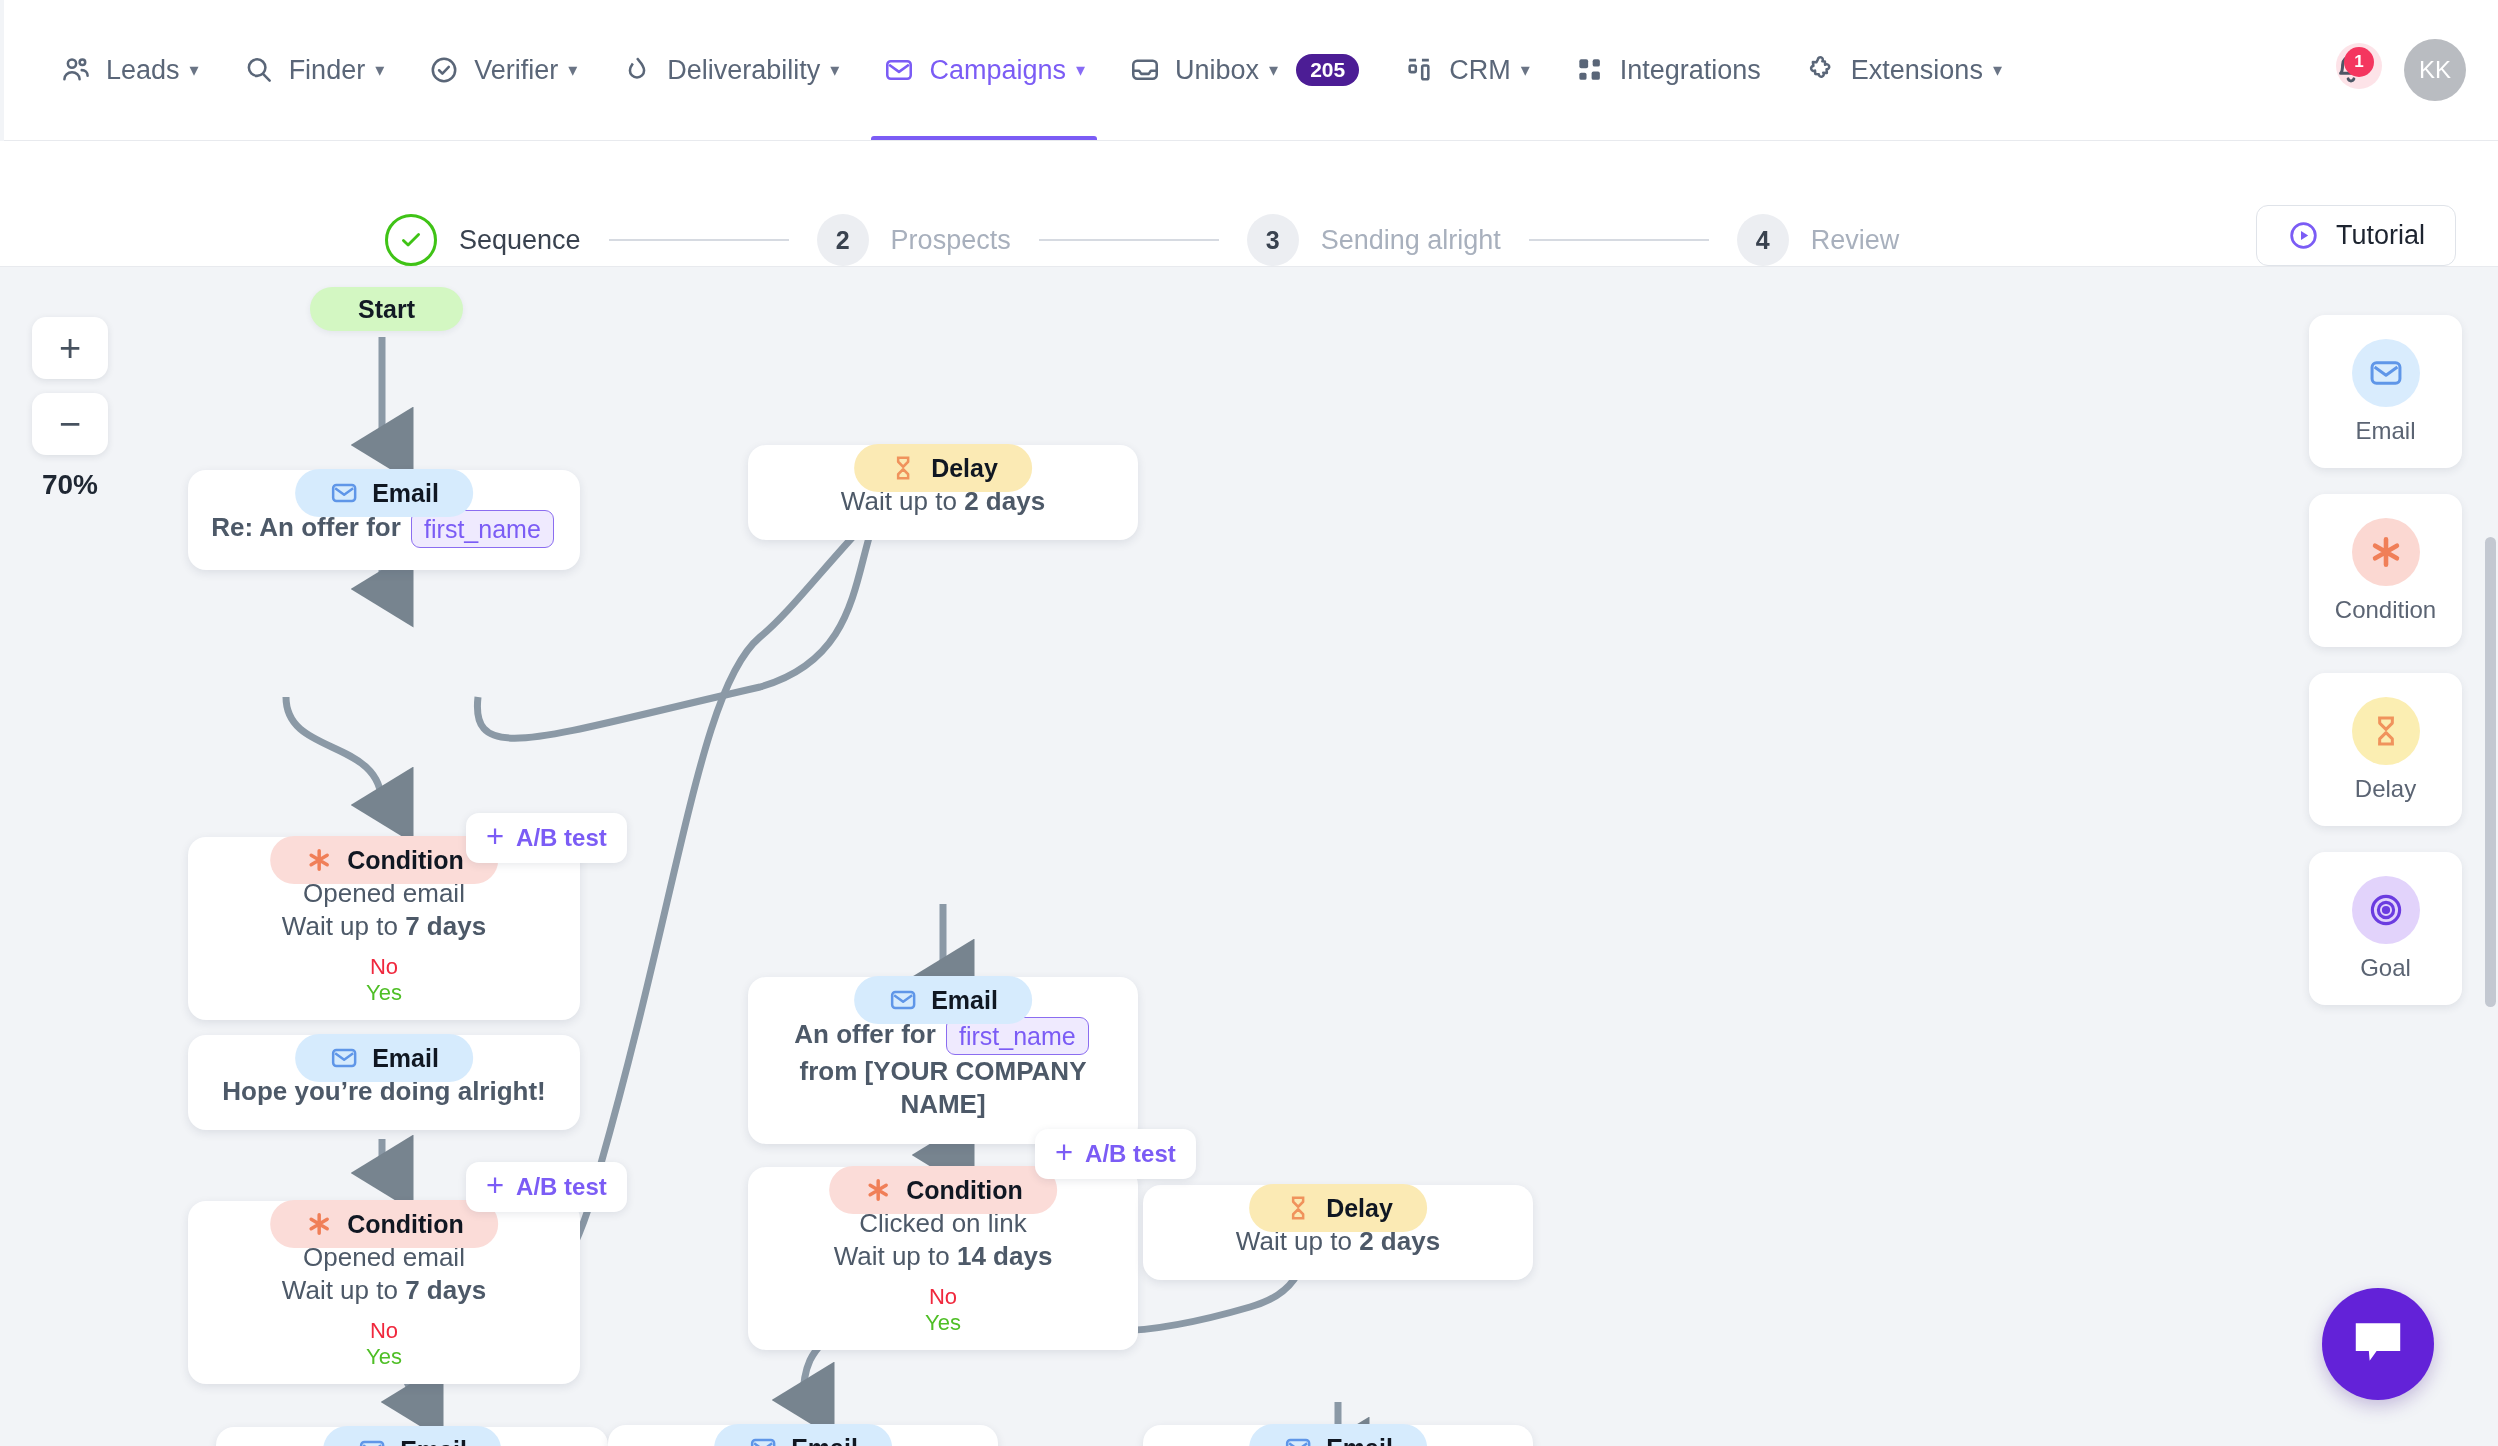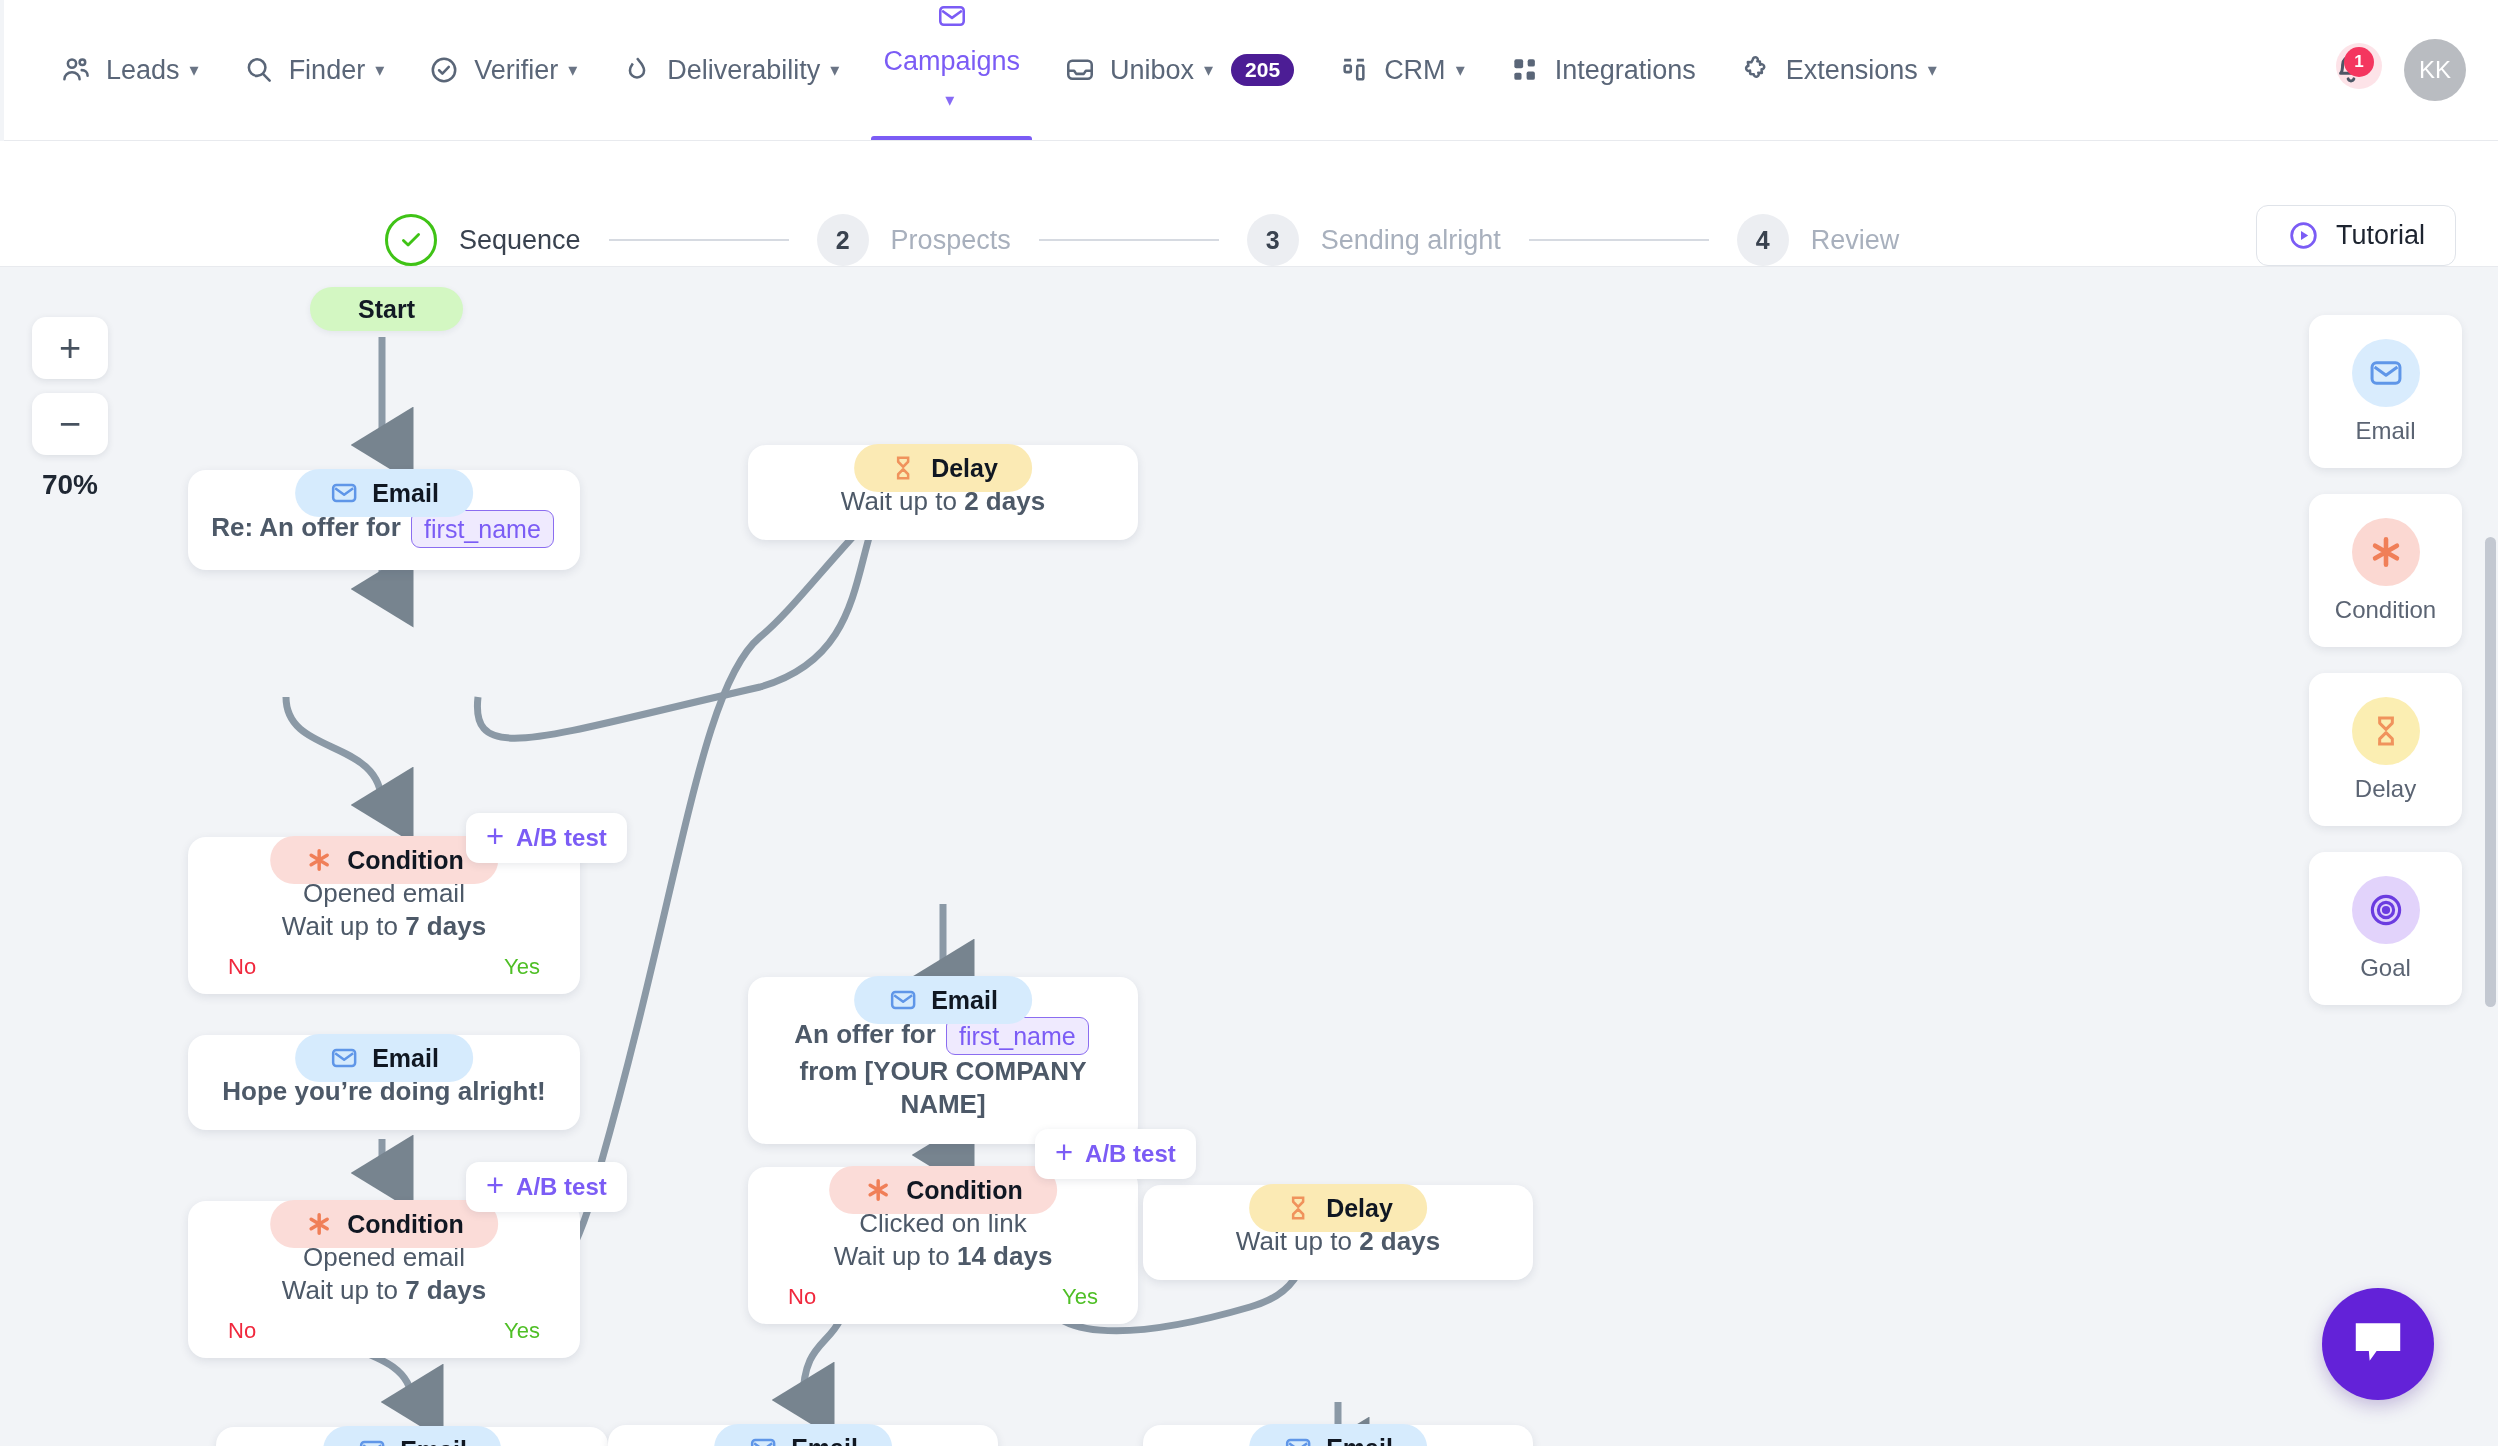--- a/index.html
+++ b/index.html
@@ -22,21 +22,21 @@
   }
   .nav-items { display: flex; align-items: center; height: 100%; padding-left: 34px; }
   .nav-item {
     display: flex; align-items: center; gap: 14px;
     height: 100%; padding: 0 22px;
     position: relative; cursor: pointer;
     color: #5a6678; font-size: 27px; font-weight: 400;
     white-space: nowrap;
   }
   .nav-item .nlabel { font-size: 27px; }
-  .nav-item.active { color: #7b5cf5; flex-direction: column; }
+  .nav-item.active { color: #7b5cf5; }
   .nav-item.active::after {
     content: ""; position: absolute; left: 10px; right: 10px; bottom: 0;
     height: 4px; background: #7b5cf5; border-radius: 3px 3px 0 0;
   }
   .chev { font-size: 18px; line-height: 1; margin-left: -4px; opacity: .9;}
   .nicon { width: 32px; height: 32px; display: inline-flex; align-items: center; justify-content: center; flex: 0 0 auto;}
   .nicon svg { width: 32px; height: 32px; display: block; }
   .badge-green {
     background: #4c1d95; color: #fff; font-size: 21px; font-weight: 700;
     border-radius: 20px; padding: 4px 14px; margin-left: 4px; line-height: 1.1;
@@ -127,21 +127,21 @@
   .pill-delay { background: #fbeab4; }
   .pill-ico { width: 30px; height: 30px; display: block; }
   .node-body { font-size: 26px; color: #4d5968; font-weight: 700; line-height: 1.28; }
   .node-body.reg { font-weight: 400; }
   .token {
     display: inline-block; vertical-align: middle;
     border: 1px solid #8b6df0; border-radius: 9px;
     background: #efeafe; color: #7b5cf5; font-weight: 400;
     font-size: 25px; padding: 2px 12px; margin: 0 3px;
   }
-  .yn { display: flex; justify-content: space-between; margin-top: 10px; padding: 0 18px; font-size: 22px; }
+  .yn { display: flex; justify-content: space-between; margin-top: 10px; padding: 0 18px; font-size: 22px; flex-direction: column; }
   .yn .no { color: #f0283d; }
   .yn .yes { color: #4fbf26; }
 
   .start-pill {
     position: absolute; z-index: 6;
     background: #d3f7c2; border-radius: 26px;
     height: 44px; padding: 0 48px;
     display: flex; align-items: center; justify-content: center;
     font-size: 25px; font-weight: 700; color: #121a24;
     box-shadow: 0 2px 6px rgba(33,43,64,.07);

